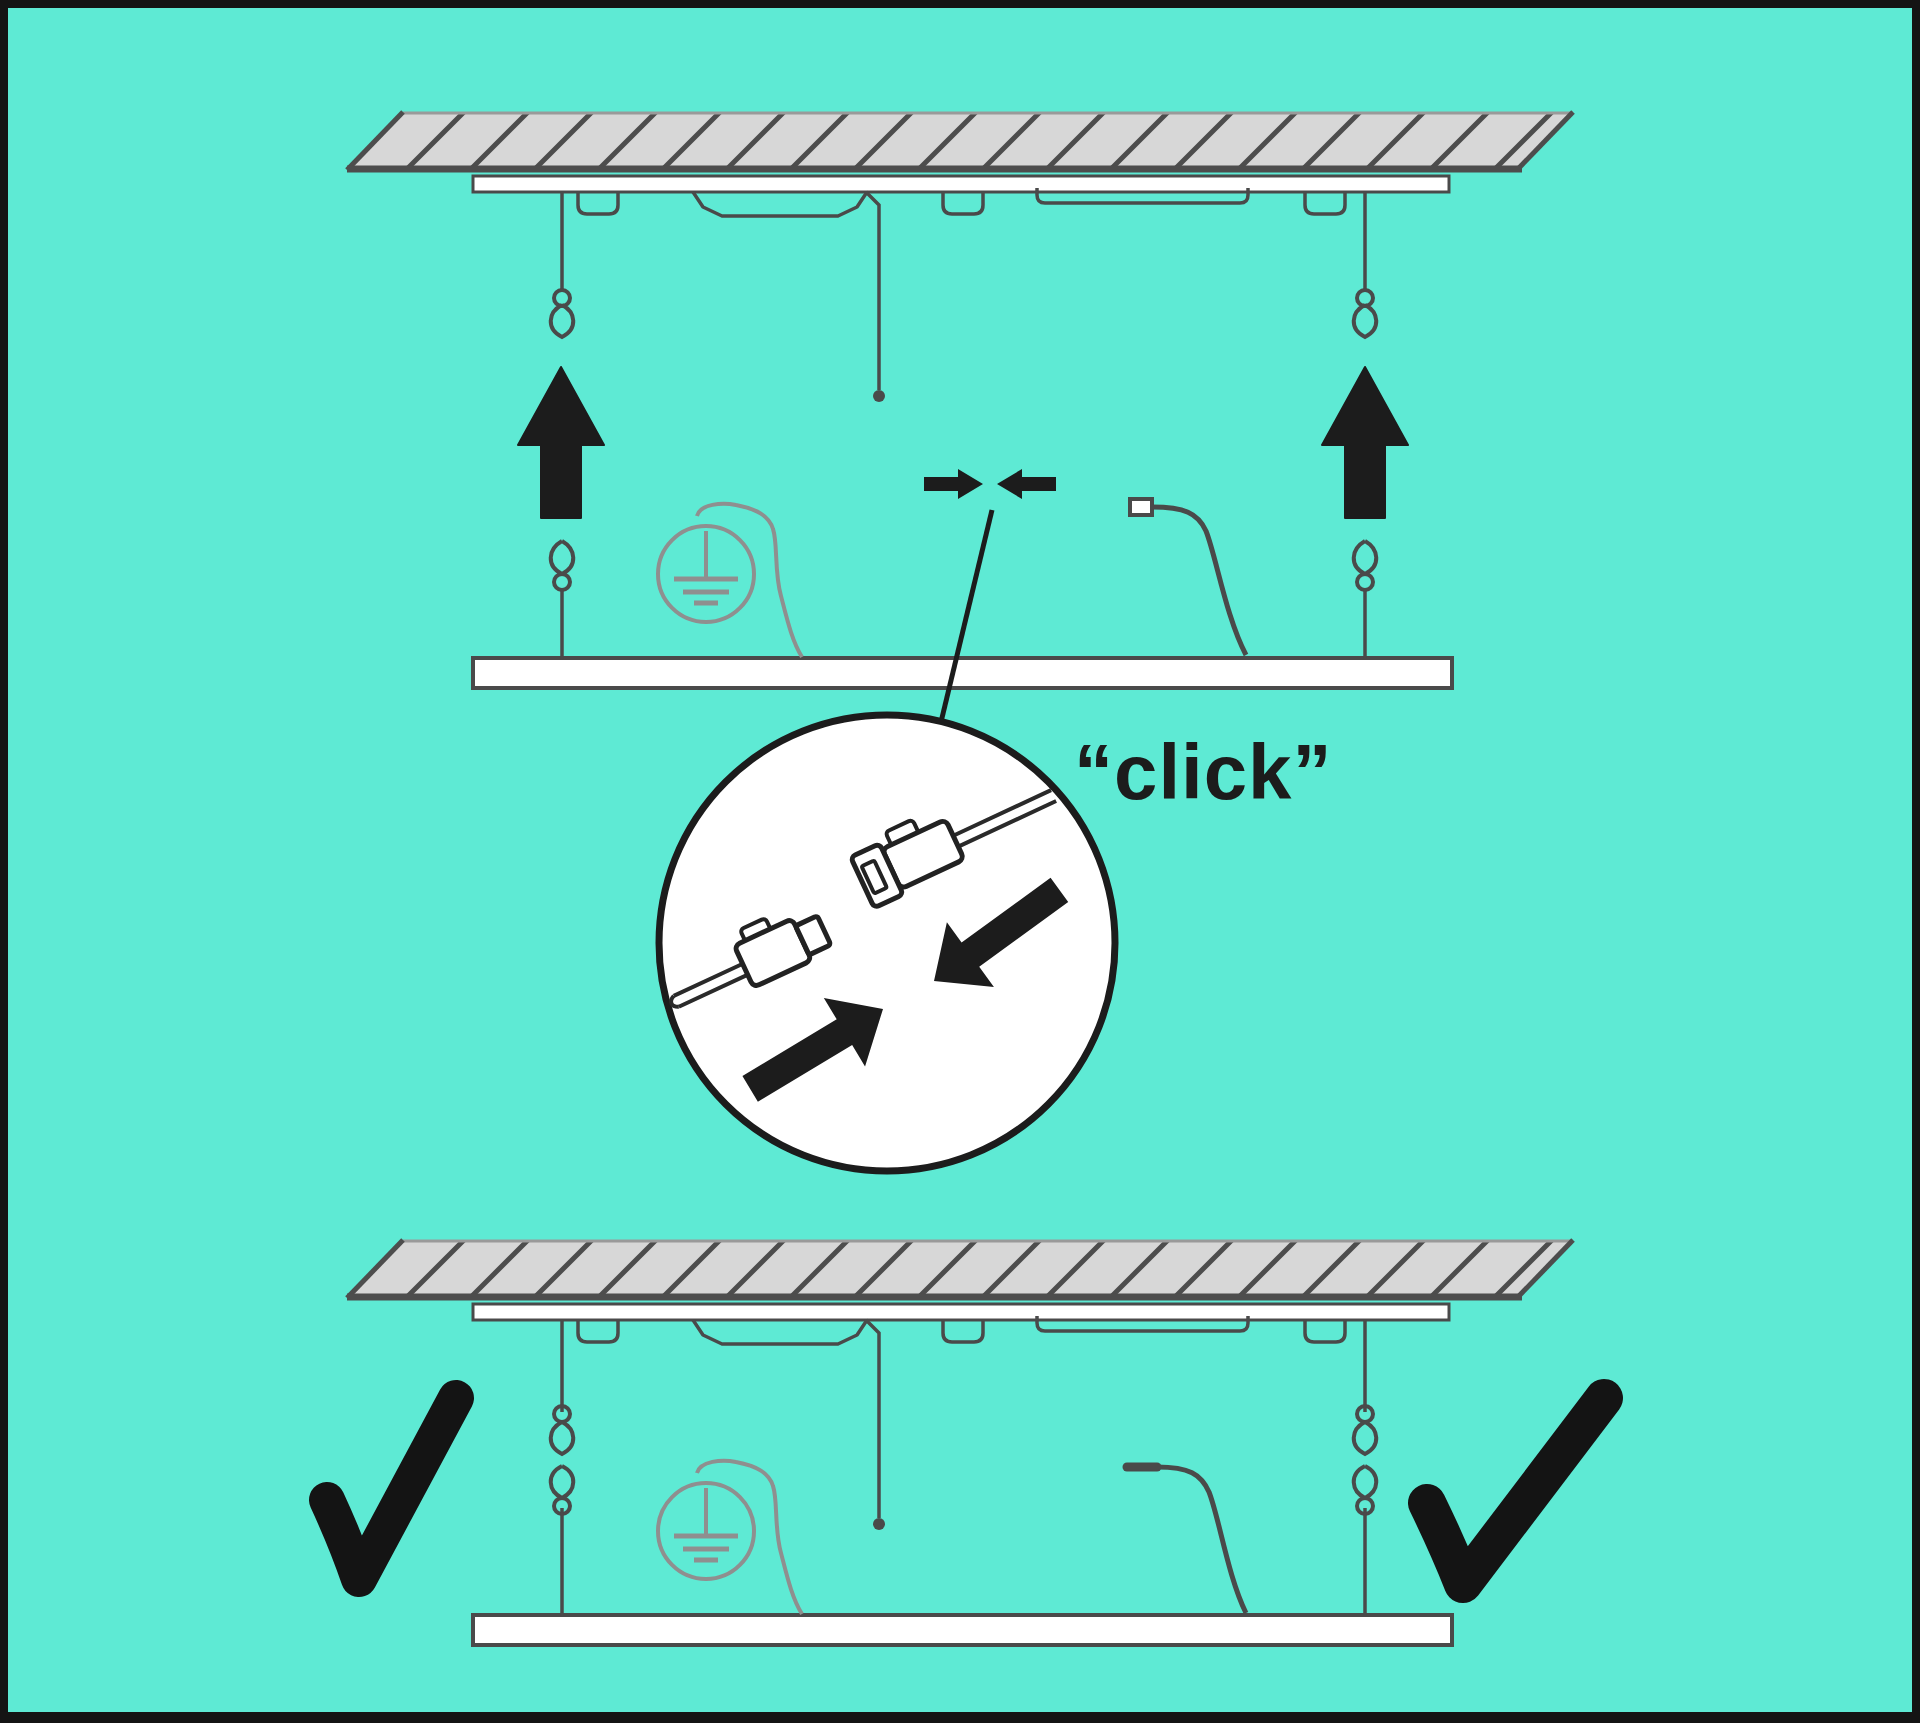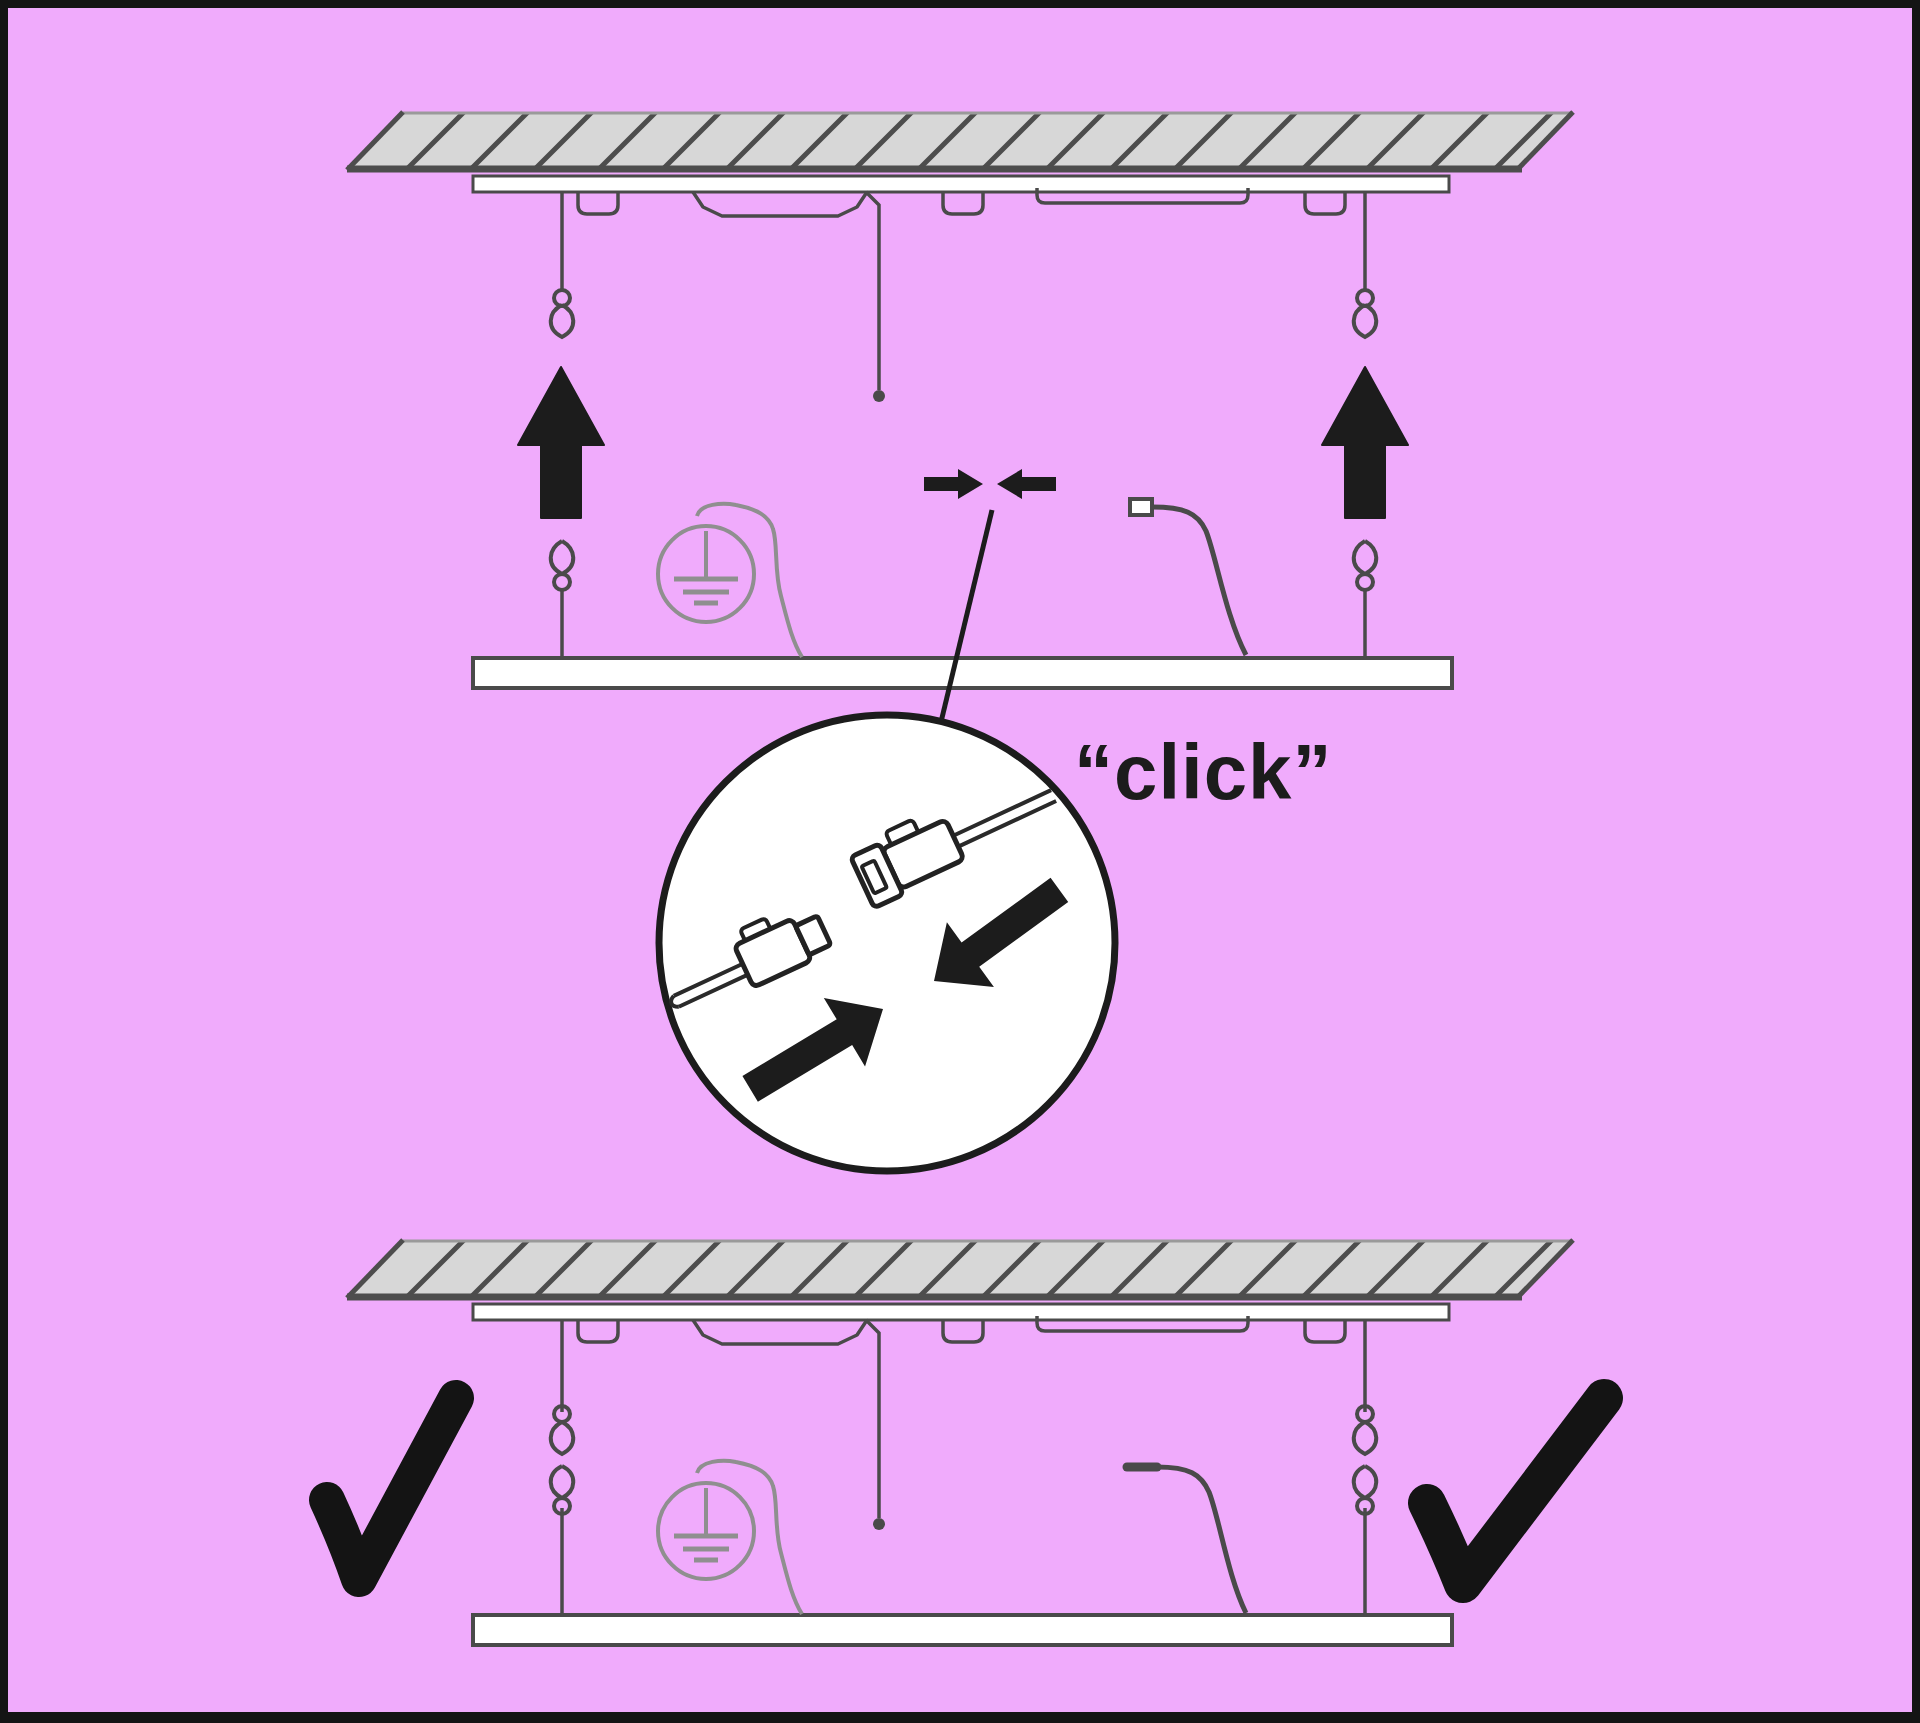--- a/index.html
+++ b/index.html
@@ -1,20 +1,20 @@
 <!DOCTYPE html>
 <html><head>
 <meta charset="utf-8">
 <style>
   html, body { margin: 0; padding: 0; background: #ffffff; }
   .page {
     position: relative;
     width: 1920px;
     height: 1723px;
-    background: #f0abfc;
+    background: #5eead4;
     font-family: "Liberation Sans", sans-serif;
     overflow: hidden;
     text-align: right;
   }
   svg { display: block; }
   .click-label {
     font-family: "Liberation Sans", sans-serif;
     font-weight: bold;
     font-size: 78px;
     fill: #1c1c1c;

